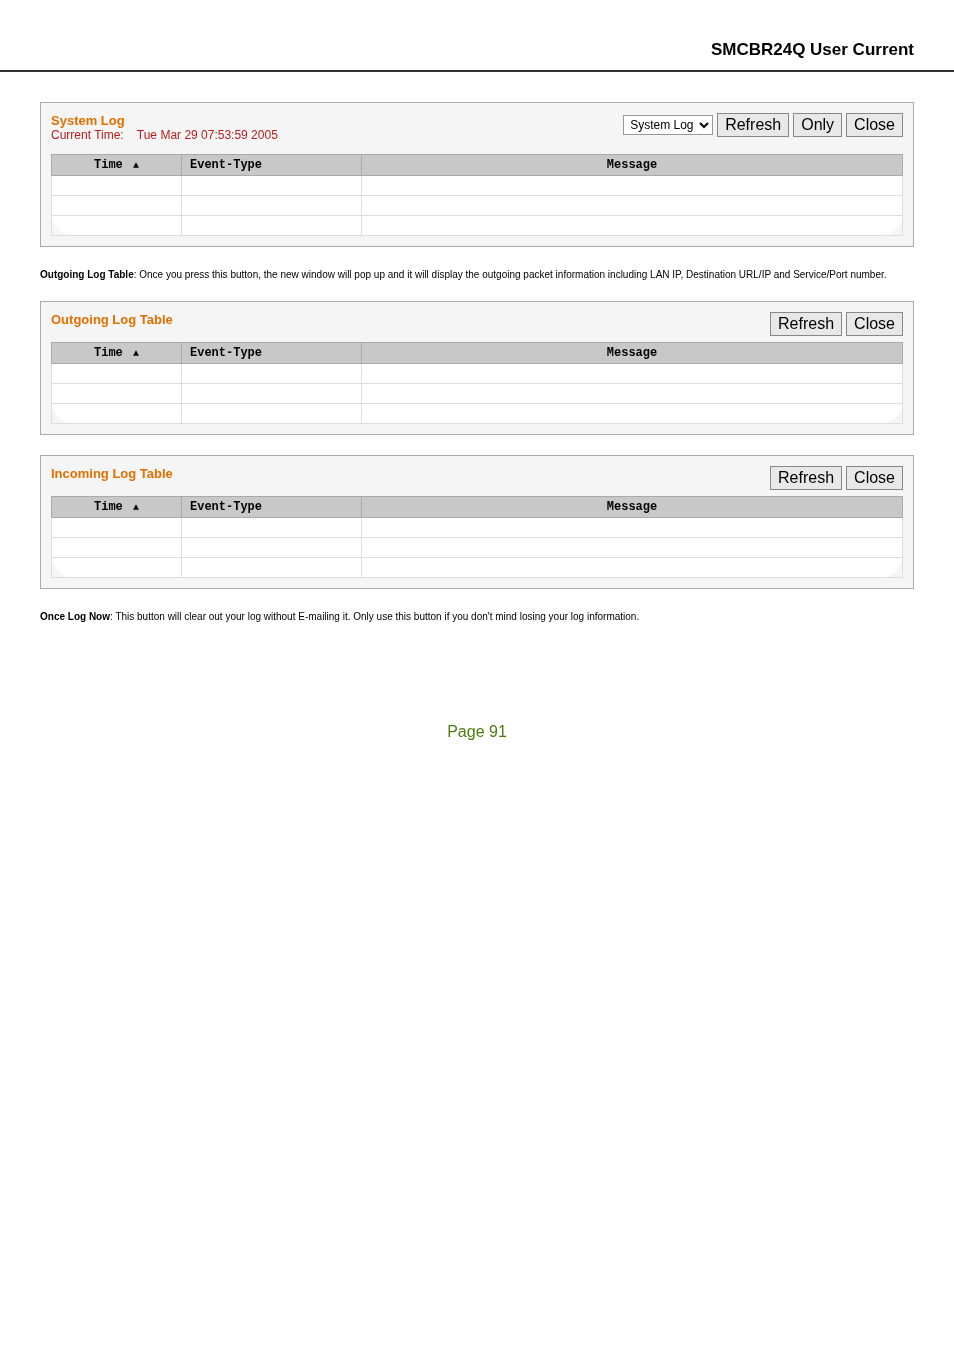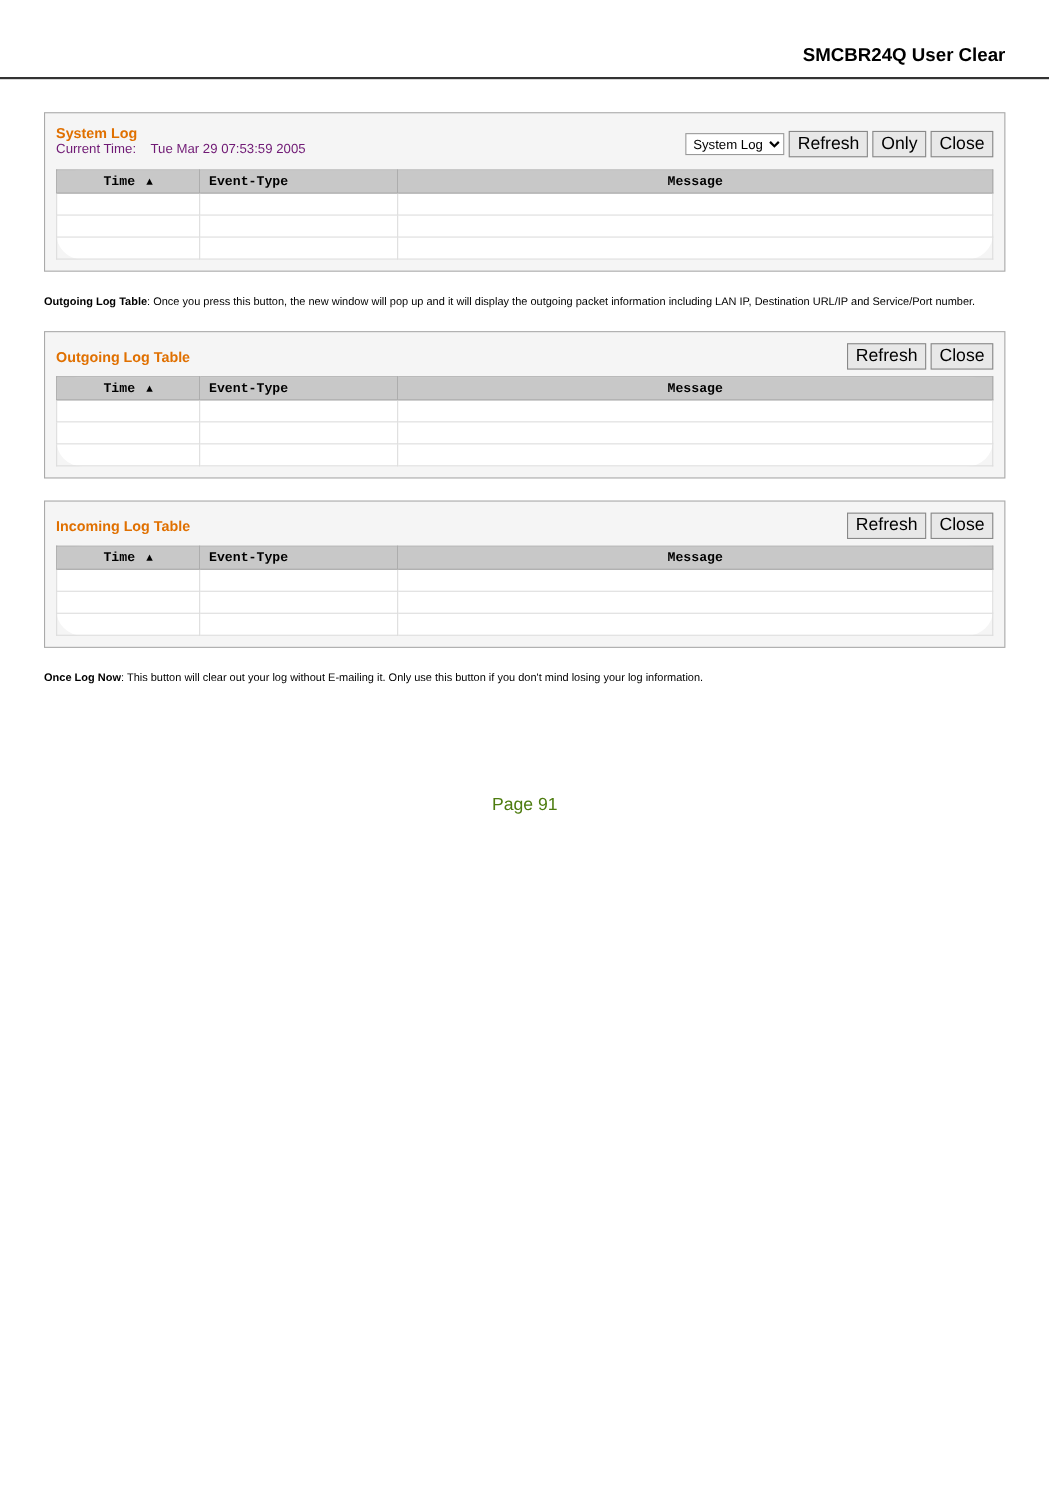--- a/index.html
+++ b/index.html
@@ -28,21 +28,21 @@
     
     .log-panel {
       border: 1px solid #aaa;
       background: #f5f5f5;
       margin-bottom: 20px;
       padding: 10px;
     }
     .log-panel-header {
       display: flex;
       justify-content: space-between;
-      align-items: center;
+      align-items: flex-start;
       margin-bottom: 6px;
     }
     .log-panel-title {
       color: #e07000;
       font-size: 13px;
       font-weight: bold;
     }
     .log-panel-controls {
       display: flex;
       align-items: center;
@@ -57,21 +57,21 @@
     .log-panel-btn {
       font-size: 16px;
       padding: 2px 7px;
       border: 1px solid #888;
       background: #e8e8e8;
       cursor: pointer;
       color: #000;
     }
     .current-time-row {
       font-size: 12px;
-      color: #701a75;
+      color: #b91c1c;
       margin-bottom: 6px;
     }
     .log-table {
       width: 100%;
       border-collapse: collapse;
       background: #fff;
       border-radius: 24px;
     }
     .log-table th {
       background: #c8c8c8;
@@ -121,21 +121,21 @@
       text-align: center;
       margin-top: 40px;
       font-size: 16px;
       color: #4d7c0f;
     }
   </style>
 </head>
 <body>
 
 <div class="page-header">
-  <span class="page-header-title">SMCBR24Q User Clear</span>
+  <span class="page-header-title">SMCBR24Q User Current</span>
 </div>
 
 <div class="page-content">
 
   <div class="log-panel">
     <div class="log-panel-header">
       <div>
         <div class="log-panel-title">System Log</div>
         <div class="current-time-row">
           <span>Current Time:</span>

